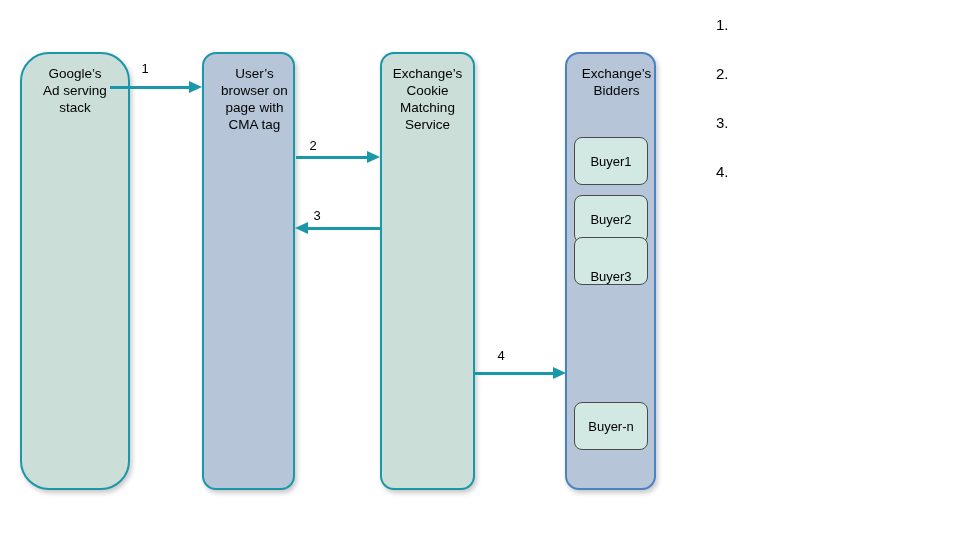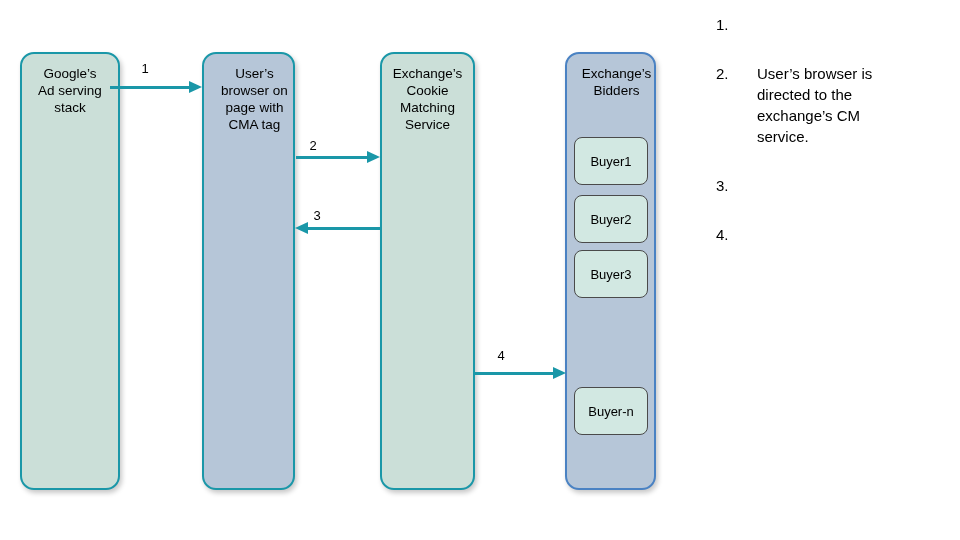--- a/index.html
+++ b/index.html
@@ -34,21 +34,21 @@
   .steps{position:absolute;left:716px;top:14px;width:240px;}
   .step{display:flex;margin-bottom:28px;font-size:15px;line-height:21px;}
   .step-num{width:41px;flex-shrink:0;}
   .step-text{white-space:pre-line;}
 </style>
 </head>
 <body>
 
 <div class="canvas">
 
-  <div class="node green" style="left:20px;width:100px;">
+  <div class="node green" style="left:20px;width:110px;border-radius:29px;">
     <div class="node-label">Google’s
 Ad serving
 stack</div>
   </div>
 
   <div class="node blue" style="left:202px;width:93px;">
     <div class="node-label">User’s
 browser on
 page with
 CMA tag</div>
@@ -63,24 +63,24 @@
 
   <div class="node blue bidders" style="left:565px;width:91px;">
     <div class="node-label">Exchange’s
 Bidders</div>
     <div class="buyer" style="top:83px;justify-content:center;">
         <span>Buyer1</span>
       </div>
     <div class="buyer" style="top:141px;">
         <span>Buyer2</span>
       </div>
-    <div class="buyer" style="top:196px;">
+    <div class="buyer" style="top:183px;align-items:flex-end;">
         <span>Buyer3</span>
       </div>
-    <div class="buyer" style="top:333px;align-items:center;">
+    <div class="buyer" style="top:348px;align-items:center;">
         <span>Buyer-n</span>
       </div>
   </div>
 
   <div class="a-line" style="left:110px;top:86px;width:80px;"></div>
   <div class="a-head r" style="left:189px;top:81px;"></div>
   <div class="a-num" style="left:138px;top:61px;">1</div>
 
   <div class="a-line" style="left:296px;top:156px;width:71px;"></div>
   <div class="a-head r" style="left:367px;top:151px;"></div>
@@ -93,24 +93,20 @@
   <div class="a-line" style="left:475px;top:372px;width:78px;"></div>
   <div class="a-head r" style="left:553px;top:367px;"></div>
   <div class="a-num" style="left:494px;top:348px;">4</div>
 
   <div class="steps">
     <div class="step">
       <span class="step-num">1.</span>
     </div>
     <div class="step">
       <span class="step-num">2.</span>
-      <span class="step-text">User’s browser is
-directed to the
-exchange’s CM
-service.</span>
     </div>
     <div class="step">
       <span class="step-num">3.</span>
     </div>
     <div class="step">
       <span class="step-num">4.</span>
     </div>
   </div>
 
 </div>

